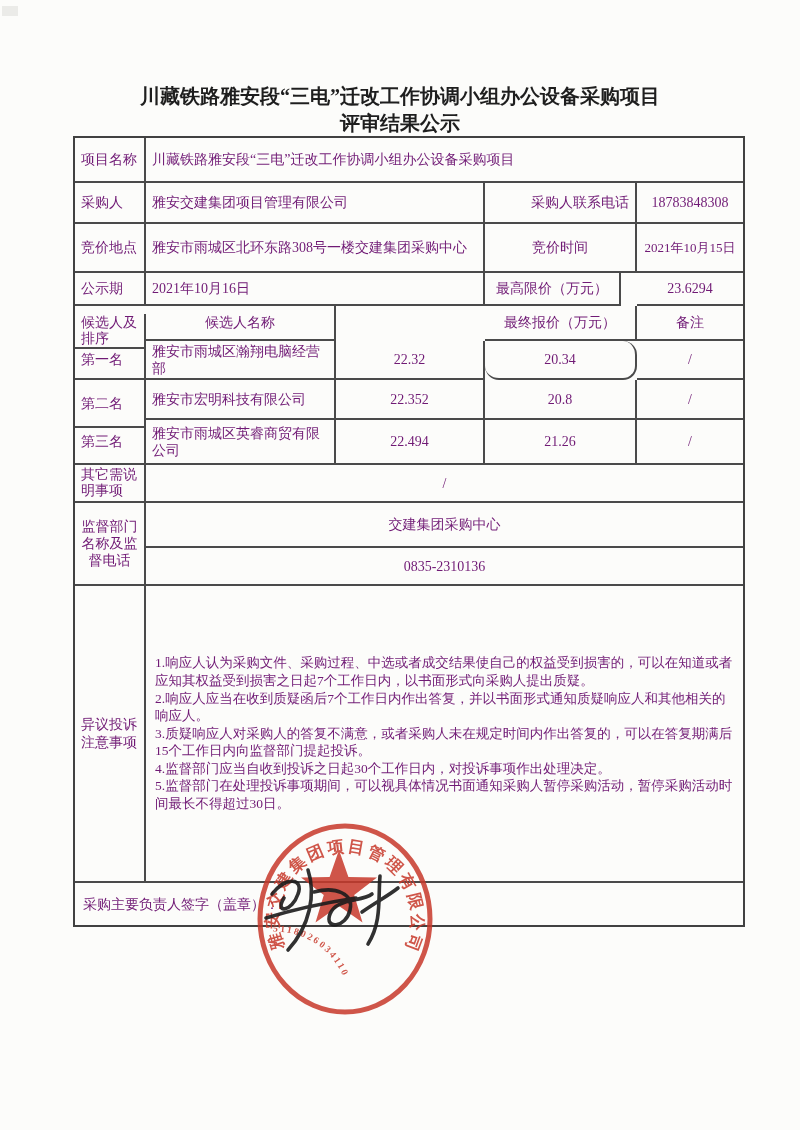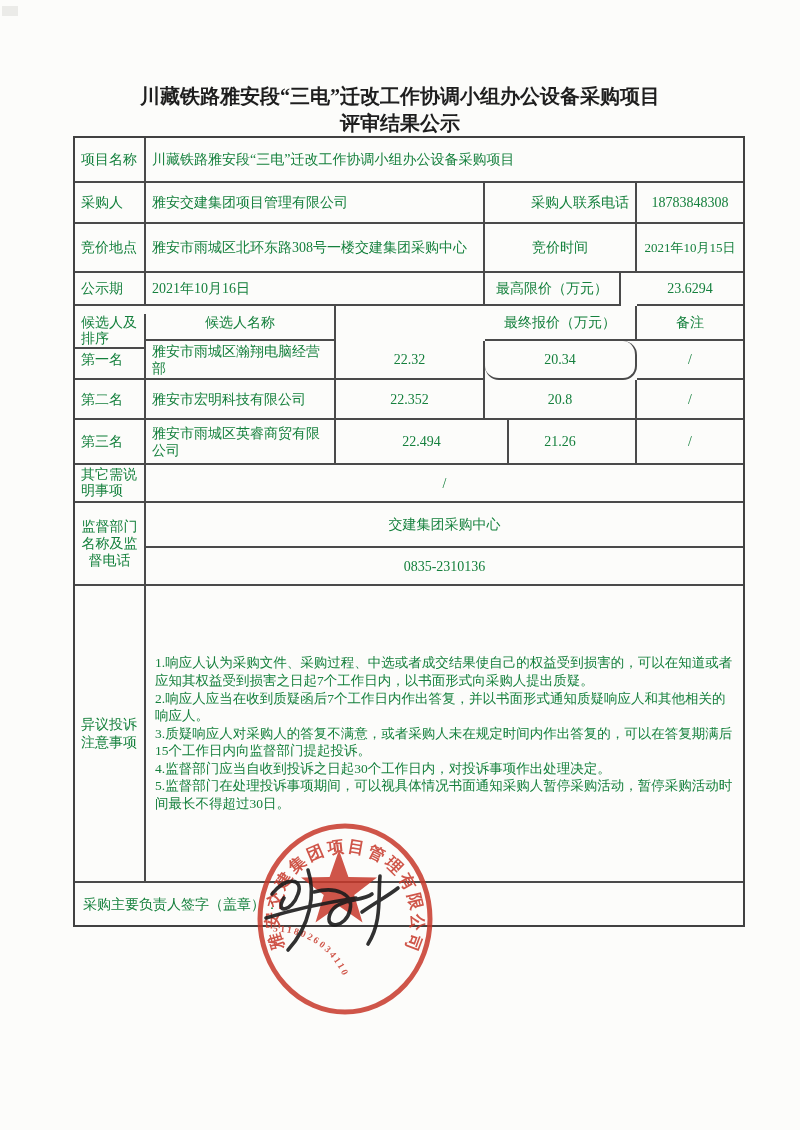--- a/index.html
+++ b/index.html
@@ -4,21 +4,21 @@
 <style>
   html,body{margin:0;padding:0;background:#e9e9e9;}
   #page{position:relative;width:800px;height:1130px;background:#fcfcfa;overflow:hidden;
         font-family:"Liberation Serif","DejaVu Serif",serif;color:#242424;}
   .title{position:absolute;left:0;right:0;text-align:center;font-weight:bold;
          font-size:20px;line-height:27px;color:#1e1e1e;}
   #doc-table{position:absolute;left:73px;top:136px;width:668px;height:787px;
              border:2px solid #414141;box-sizing:content-box;}
   .cell{position:absolute;box-sizing:border-box;border-right:2px solid #4a4a4a;
         border-bottom:2px solid #4a4a4a;display:flex;align-items:center;
-        font-size:14px;line-height:17px;color:#15803d;overflow:hidden;}
+        font-size:14px;line-height:17px;color:#701a75;overflow:hidden;}
   .no-r{border-right:none!important;}
   .no-b{border-bottom:none!important;}
   .pl{padding-left:6px;padding-right:3px;}
   .ctr{justify-content:center;text-align:center;}
   .objection-content{flex-direction:column;justify-content:center;align-items:flex-start;
         padding:0 9px;font-size:13.5px;line-height:17.6px;}
   .obj-line{width:100%;}
   .smudge{position:absolute;left:2px;top:6px;width:16px;height:10px;background:#ebebe8;}
   #stamp{position:absolute;left:252px;top:820px;width:186px;height:200px;opacity:.85;}
   #signature{position:absolute;left:256px;top:850px;width:178px;height:118px;opacity:.9;}
@@ -58,29 +58,29 @@
     <div class="cell ctr" style="left:71px;top:168px;width:190px;height:35px;">候选人名称</div>
     <div class="cell ctr" style="left:410px;top:168px;width:152px;height:35px;">最终报价（万元）</div>
     <div class="cell ctr no-r" style="left:562px;top:168px;width:106px;height:35px;">备注</div>
 
     <div class="cell pl" style="left:0;top:203px;width:71px;height:39px;">第一名</div>
     <div class="cell pl" style="left:71px;top:203px;width:190px;height:39px;">雅安市雨城区瀚翔电脑经营部</div>
     <div class="cell ctr" style="left:261px;top:203px;width:149px;height:39px;">22.32</div>
     <div class="cell ctr" style="left:410px;top:203px;width:152px;height:39px;border-radius:14px;">20.34</div>
     <div class="cell ctr no-r" style="left:562px;top:203px;width:106px;height:39px;">/</div>
 
-    <div class="cell pl" style="left:0;top:242px;width:71px;height:40px;font-family:Liberation Serif, serif;">第二名</div>
+    <div class="cell pl" style="left:0;top:242px;width:71px;height:48px;font-family:Liberation Serif, serif;">第二名</div>
     <div class="cell pl" style="left:71px;top:242px;width:190px;height:40px;">雅安市宏明科技有限公司</div>
     <div class="cell ctr" style="left:261px;top:242px;width:149px;height:40px;">22.352</div>
     <div class="cell ctr" style="left:410px;top:242px;width:152px;height:40px;">20.8</div>
     <div class="cell ctr no-r" style="left:562px;top:242px;width:106px;height:40px;">/</div>
 
     <div class="cell pl" style="left:0;top:282px;width:71px;height:45px;">第三名</div>
     <div class="cell pl" style="left:71px;top:282px;width:190px;height:45px;">雅安市雨城区英睿商贸有限公司</div>
-    <div class="cell ctr" style="left:261px;top:282px;width:173px;height:45px;">22.494</div>
+    <div class="cell ctr" style="left:261px;top:282px;width:149px;height:45px;">22.494</div>
     <div class="cell ctr" style="left:410px;top:282px;width:152px;height:45px;">21.26</div>
     <div class="cell ctr no-r" style="left:562px;top:282px;width:106px;height:45px;">/</div>
 
     <div class="cell pl" style="left:0;top:327px;width:71px;height:38px;line-height:16px;">其它需说明事项</div>
     <div class="cell ctr no-r" style="left:71px;top:327px;width:597px;height:38px;">/</div>
 
     <div class="cell ctr no-r" style="left:71px;top:365px;width:597px;height:45px;">交建集团采购中心</div>
     <div class="cell ctr" style="left:0;top:365px;width:71px;height:83px;padding:0 3px;">监督部门名称及监督电话</div>
     <div class="cell ctr no-r" style="left:71px;top:410px;width:597px;height:38px;">0835-2310136</div>
 

